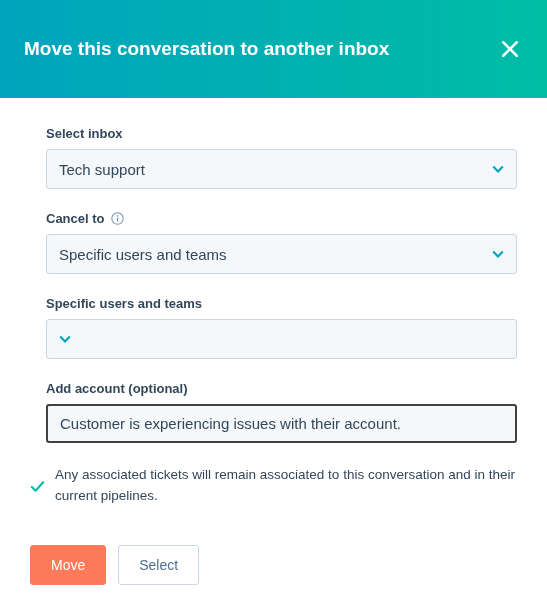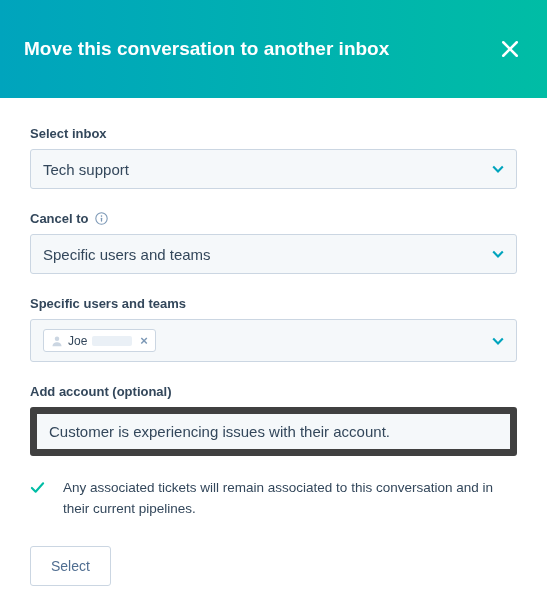--- a/index.html
+++ b/index.html
@@ -24,21 +24,21 @@
       background: none;
       border: none;
       cursor: pointer;
       padding: 4px;
       display: flex;
     }
     .close-btn svg { width: 18px; height: 18px; }
     .modal-body {
       padding: 28px 30px 30px 30px;
     }
-    .field { margin-bottom: 22px; }
+    .field { margin-bottom: 22px; margin-left: 16px; }
     .field:last-of-type { margin-bottom: 18px; }
     .label {
       font-size: 13px;
       font-weight: 600;
       color: #33475b;
       margin-bottom: 8px;
       display: flex;
       align-items: center;
       gap: 6px;
     }
@@ -90,34 +90,35 @@
     .chip-remove {
       color: #7c98b6;
       font-weight: bold;
       margin-left: 3px;
       cursor: pointer;
       font-size: 13px;
     }
     .text-input {
       width: 100%;
       background: #f5f8fa;
-      border: 7px solid #404040;
+      border: 2px solid #404040;
       border-radius: 3px;
       padding: 9px 12px;
       font-size: 15px;
       color: #33475b;
       font-family: inherit;
     }
     .notice {
       display: flex;
-      gap: 18px;
+      gap: 10px;
       font-size: 13.5px;
       color: #33475b;
       line-height: 1.55;
-      margin-bottom: 26px;
+      margin-bottom: 38px;
+      align-items: center;
     }
     .check-icon { width: 15px; height: 15px; color: #00bda5; flex-shrink: 0; margin-top: 2px; }
     .actions { display: flex; gap: 12px; }
     .btn {
       border-radius: 3px;
       padding: 11px 20px;
       font-size: 14px;
       font-weight: 500;
       cursor: pointer;
       font-family: inherit;
@@ -171,46 +172,36 @@
       <span class="select-value">Specific users and teams</span>
       <svg class="caret" viewBox="0 0 10 10">
           <path d="M1 3 L5 7 L9 3" fill="none" stroke="currentColor" stroke-width="1.8"></path>
         </svg>
     </div>
   </div>
 
   <div class="field">
     <div class="label">Specific users and teams</div>
     <div class="select">
-      <div class="chip-container">
-        <span class="chip">
-          <svg class="avatar-icon" viewBox="0 0 16 16" fill="currentColor">
-              <circle cx="8" cy="5" r="3"></circle>
-              <path d="M2 15 C2 11 5 9.5 8 9.5 C11 9.5 14 11 14 15 Z"></path>
-            </svg>
-          <span class="chip-name">Joe</span>
-          <span class="chip-surname"></span>
-          <span class="chip-remove">×</span>
-        </span>
-      </div>
       <svg class="caret" viewBox="0 0 10 10">
           <path d="M1 3 L5 7 L9 3" fill="none" stroke="currentColor" stroke-width="1.8"></path>
         </svg>
     </div>
   </div>
 
   <div class="field">
     <div class="label">Add account (optional)</div>
     <input type="text" class="text-input" value="Customer is experiencing issues with their account." style="">
   </div>
 
   <div class="notice">
     <svg class="check-icon" viewBox="0 0 16 16" fill="none" stroke="currentColor" stroke-width="2.2" stroke-linecap="round" stroke-linejoin="round">
         <path d="M2 8.5 L6 12.5 L14 3.5"></path>
       </svg>
     <span>Any associated tickets will remain associated to this conversation and in their current pipelines.</span>
   </div>
 
   <div class="actions">
+    <button class="btn btn-primary">Move</button>
     <button class="btn btn-secondary">Select</button>
   </div>
 
 </div>
 
 </body></html>

